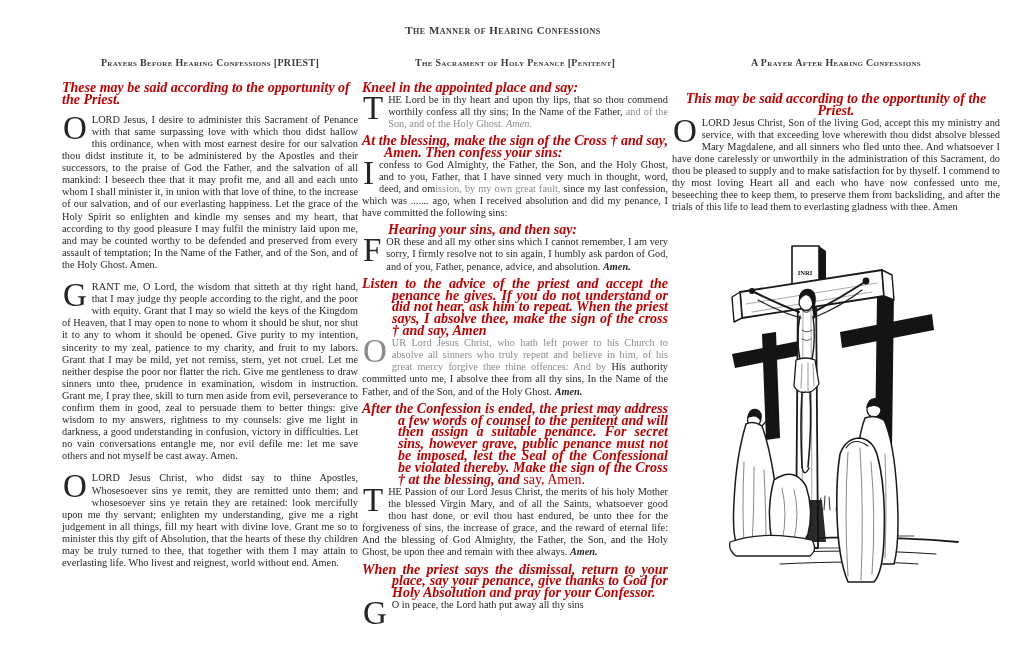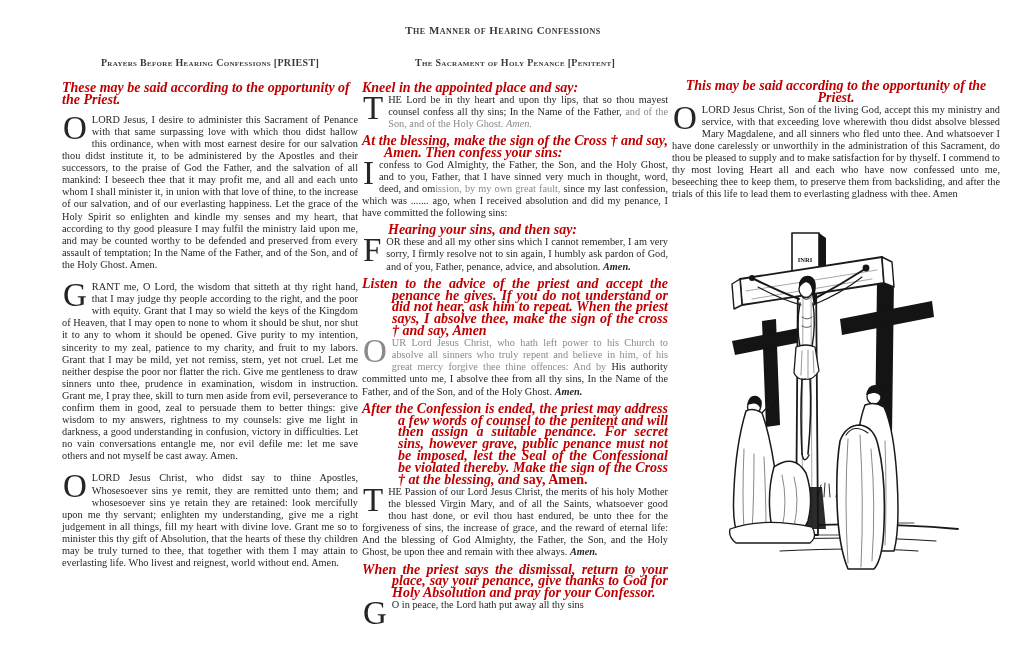--- a/index.html
+++ b/index.html
@@ -21,21 +21,21 @@
   .col2{left:362px;width:306px;}
   .col3{left:672px;width:328px;}
   .col-header{
     margin:0 0 13px;text-align:center;font-weight:bold;font-variant:small-caps;
     font-size:10px;line-height:13px;letter-spacing:.3px;color:var(--heading);
   }
   .rednote{
     color:var(--accent-red);font-weight:bold;font-style:italic;
     font-size:14px;line-height:11.9px;margin:0;text-align:justify;
   }
-  .rednote .plain{font-weight:bold;font-style:normal;}
+  .rednote .plain{font-weight:normal;font-style:normal;}
   .note-left{text-align:left;}
   .note-center{text-align:center;margin-top:24px;}
   .hang-sm{padding-left:22px;text-indent:-22px;}
   .hang-md{padding-left:30px;text-indent:-30px;font-style:italic;}
   .hang-lg{padding-left:36px;text-indent:-36px;}
   .indent38{margin-left:38px;}
   .indent26{margin-left:26px;}
   .para{margin:0 0 10px;display:flow-root;}
   .mb0{margin-bottom:0;}
   .mb5{margin-bottom:5px;}
@@ -62,34 +62,35 @@
     <h2 class="col-header">Prayers Before Hearing Confessions [PRIEST]</h2>
     <p class="rednote note-left mb8">These may be said according to the opportunity of the Priest.</p>
     <p class="para"><span class="dc">O</span><span>LORD Jesus, I desire to administer this Sacrament of Penance with that same surpassing love with which thou didst hallow this ordinance, when with most earnest desire for our salvation thou didst institute it, to be administered by the Apostles and their successors, to the praise of God the Father, and the salvation of all mankind:  I beseech thee that it may profit me, and all and each unto whom I shall minister it, in union with that love of thine, to the increase of our salvation, and of our everlasting happiness.  Let the grace of the Holy Spirit so enlighten and kindle my senses and my heart, that according to thy good pleasure I may fulfil the ministry laid upon me, and may be counted worthy to be defended and preserved from every assault of temptation; In the Name of the Father, and of the Son, and of the Holy Ghost.  Amen.</span></p>
     <p class="para"><span class="dc">G</span><span>RANT me, O Lord, the wisdom that sitteth at thy right hand, that I may judge thy people according to the right, and the poor with equity.  Grant that I may so wield the keys of the Kingdom of Heaven, that I may open to none to whom it should be shut, nor shut it to any to whom it should be opened.  Give purity to my intention, sincerity to my zeal, patience to my charity, and fruit to my labors.  Grant that I may be mild, yet not remiss, stern, yet not cruel.  Let me neither despise the poor nor flatter the rich.  Give me gentleness to draw sinners unto thee, prudence in examination, wisdom in instruction.  Grant me, I pray thee, skill to turn men aside from evil, perseverance to confirm them in good, zeal to persuade them to better things:  give wisdom to my answers, rightness to my counsels:  give me light in darkness, a good understanding in confusion, victory in difficulties.  Let no vain conversations entangle me, nor evil defile me:  let me save others and not myself be cast away.  Amen.</span></p>
     <p class="para"><span class="dc">O</span><span>LORD Jesus Christ, who didst say to thine Apostles, Whosesoever sins ye remit, they are remitted unto them; and whosesoever sins ye retain they are retained:  look mercifully upon me thy servant; enlighten my understanding, give me a right judgement in all things, fill my heart with divine love. Grant me so to minister this thy gift of Absolution, that the hearts of these thy children may be truly turned to thee, that together with them I may attain to everlasting life.  Who livest and reignest, world without end.  Amen.</span></p>
   </section>
 
   <section class="col col2">
     <h2 class="col-header">The Sacrament of Holy Penance [Penitent]</h2>
     <p class="rednote note-left mb0">Kneel in the appointed place and say:</p>
-    <p class="para mb5"><span class="dc">T</span><span>HE Lord be in thy heart and upon thy lips, that so thou mayest counsel confess all thy sins; In the Name of the Father, </span><span class="gray">and of the Son, and of the Holy Ghost.  </span><span class="amen-i">Amen.</span></p>
+    <p class="para mb5"><span class="dc">T</span><span>HE Lord be in thy heart and upon thy lips, that so thou commend worthily confess all thy sins; In the Name of the Father, </span><span class="gray">and of the Son, and of the Holy Ghost.  </span><span class="amen-i">Amen.</span></p>
     <p class="rednote hang-sm mb0">At the blessing, make the sign of the Cross † and say, Amen.  Then confess your sins:</p>
     <p class="para mb5"><span class="dc">I</span><span>confess to God Almighty, the Father, the Son, and the Holy Ghost, and to you, Father, that I have sinned very much in thought, word, deed, and om</span><span class="gray">ission, by my own great fault, </span><span>since my last confession, which was ....... ago, when I received absolution and did my penance, I have committed the following sins:</span></p>
     <p class="rednote note-left indent26 mb0">Hearing your sins, and then say:</p>
     <p class="para mb5"><span class="dc">F</span><span>OR these and all my other sins which I cannot remember, I am very sorry, I firmly resolve not to sin again, I humbly ask pardon of God, and of you, Father, penance, advice, and absolution.  </span><span class="amen-bi">Amen.</span></p>
     <p class="rednote hang-md mb0">Listen to the advice of the priest and accept the penance he gives.  If you do not understand or did not hear, ask him to repeat.  When the priest says, I absolve thee, make the sign of the cross † and say, Amen</p>
     <p class="para mb5"><span class="dc gray">O</span><span class="gray">UR Lord Jesus Christ, who hath left power to his Church to absolve all sinners who truly repent and believe in him, of his great mercy forgive thee thine offences:  And by </span><span>His authority committed unto me, I absolve thee from all thy sins, In the Name of the Father, and of the Son, and of the Holy Ghost.  </span><span class="amen-bi">Amen.</span></p>
     <p class="rednote hang-lg mb0"><span>After the Confession is ended, the priest may address a few words of counsel to the penitent and will then assign a suitable penance.  For secret sins, however grave, public penance must not be imposed, lest the Seal of the Confessional be violated thereby.  Make the sign of the Cross † at the blessing, and </span><span class="plain">say, Amen.</span></p>
     <p class="para mb5"><span class="dc">T</span><span>HE Passion of our Lord Jesus Christ, the merits of his holy Mother the blessed Virgin Mary, and of all the Saints, whatsoever good thou hast done, or evil thou hast endured, be unto thee for the forgiveness of sins, the increase of grace, and the reward of eternal life:  And the blessing of God Almighty, the Father, the Son, and the Holy Ghost, be upon thee and remain with thee always. </span><span class="amen-bi">Amen.</span></p>
     <p class="rednote hang-md mb0">When the priest says the dismissal, return to your place, say your penance, give thanks to God for Holy Absolution and pray for your Confessor.</p>
     <p class="para"><span class="dc">G</span><span>O in peace, the Lord hath put away all thy sins</span></p>
   </section>
 
   <section class="col col3">
+    <h2 class="col-header">A Prayer After Hearing Confessions</h2>
     <p class="rednote note-center mb0">This may be said according to the opportunity of the Priest.</p>
     <p class="para"><span class="dc">O</span><span>LORD Jesus Christ, Son of the living God, accept this my ministry and service, with that exceeding love wherewith thou didst absolve blessed Mary Magdalene, and all sinners who fled unto thee.  And whatsoever I have done carelessly or unworthily in the administration of this Sacrament, do thou be pleased to supply and to make satisfaction for by thyself.  I commend to thy most loving Heart all and each who have now confessed unto me, beseeching thee to keep them, to preserve them from backsliding, and after the trials of this life to lead them to everlasting gladness with thee.  Amen</span></p>
 
     <div class="illustration">
       <svg viewBox="0 0 262 350" width="262" height="350" role="img" aria-label="Engraving of the Crucifixion: Christ on the central cross with INRI titulus, flanked by two bare dark crosses, with mourning robed figures at the foot">
         <g stroke="#1a1a1a" fill="none" stroke-width="1.6" stroke-linecap="round" stroke-linejoin="round">
 
           <g>
             <path d="M14 302 Q120 290 236 300" stroke-width="1.8"></path>
             <path d="M30 312 Q130 306 214 312" stroke-width="1.1"></path>

